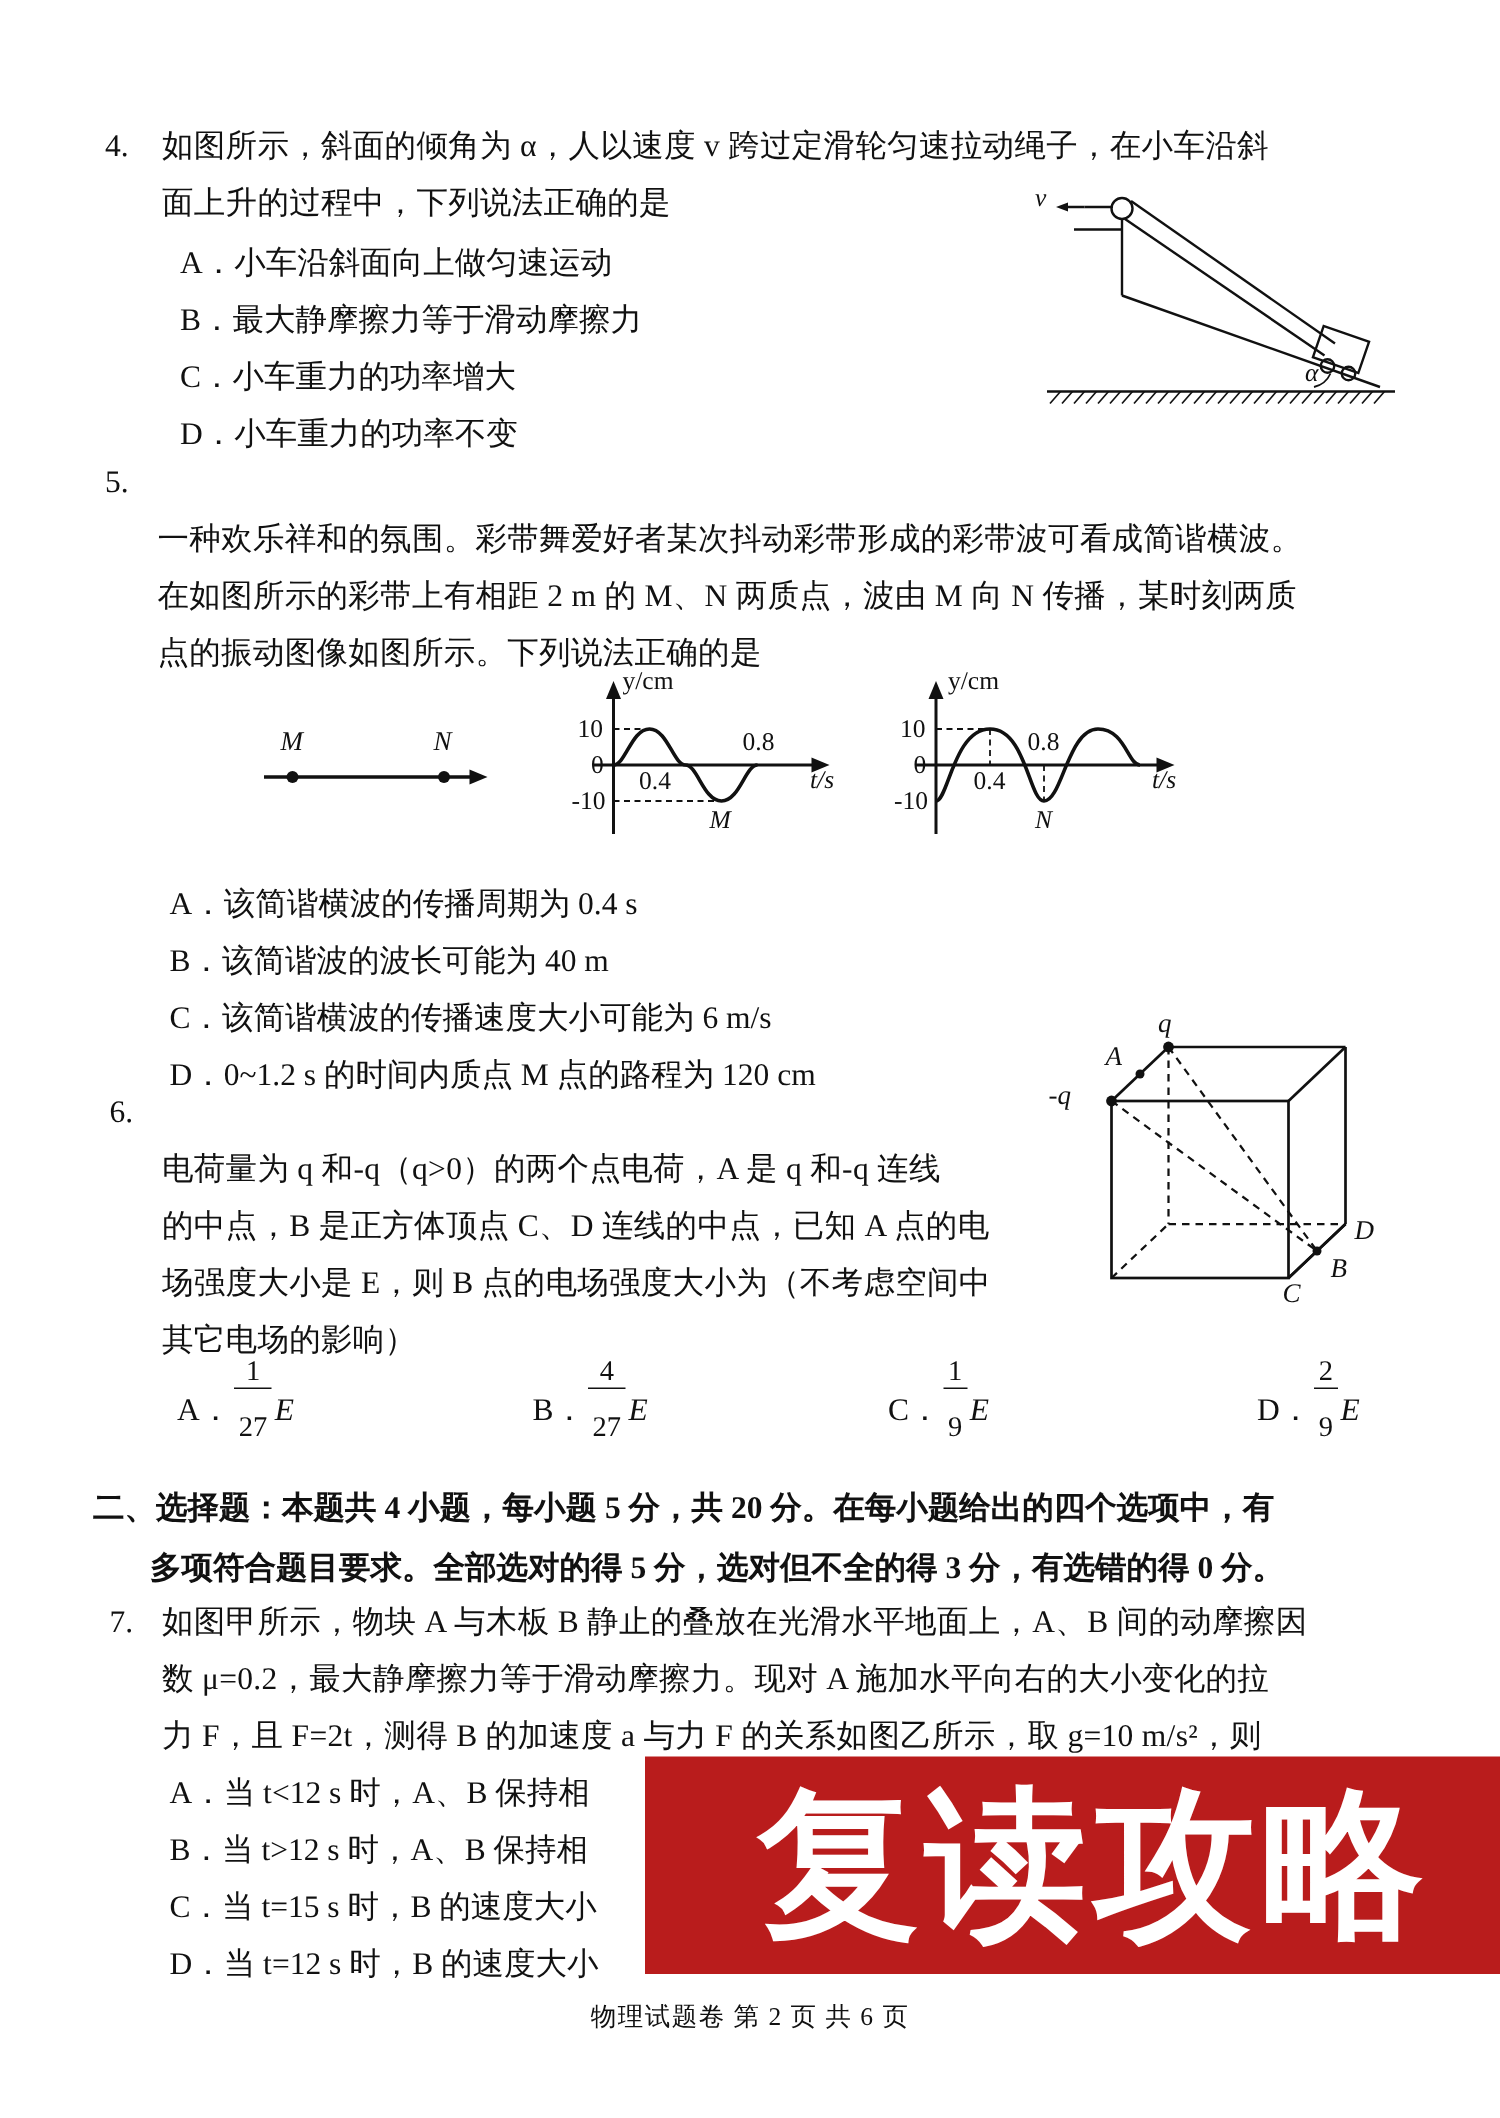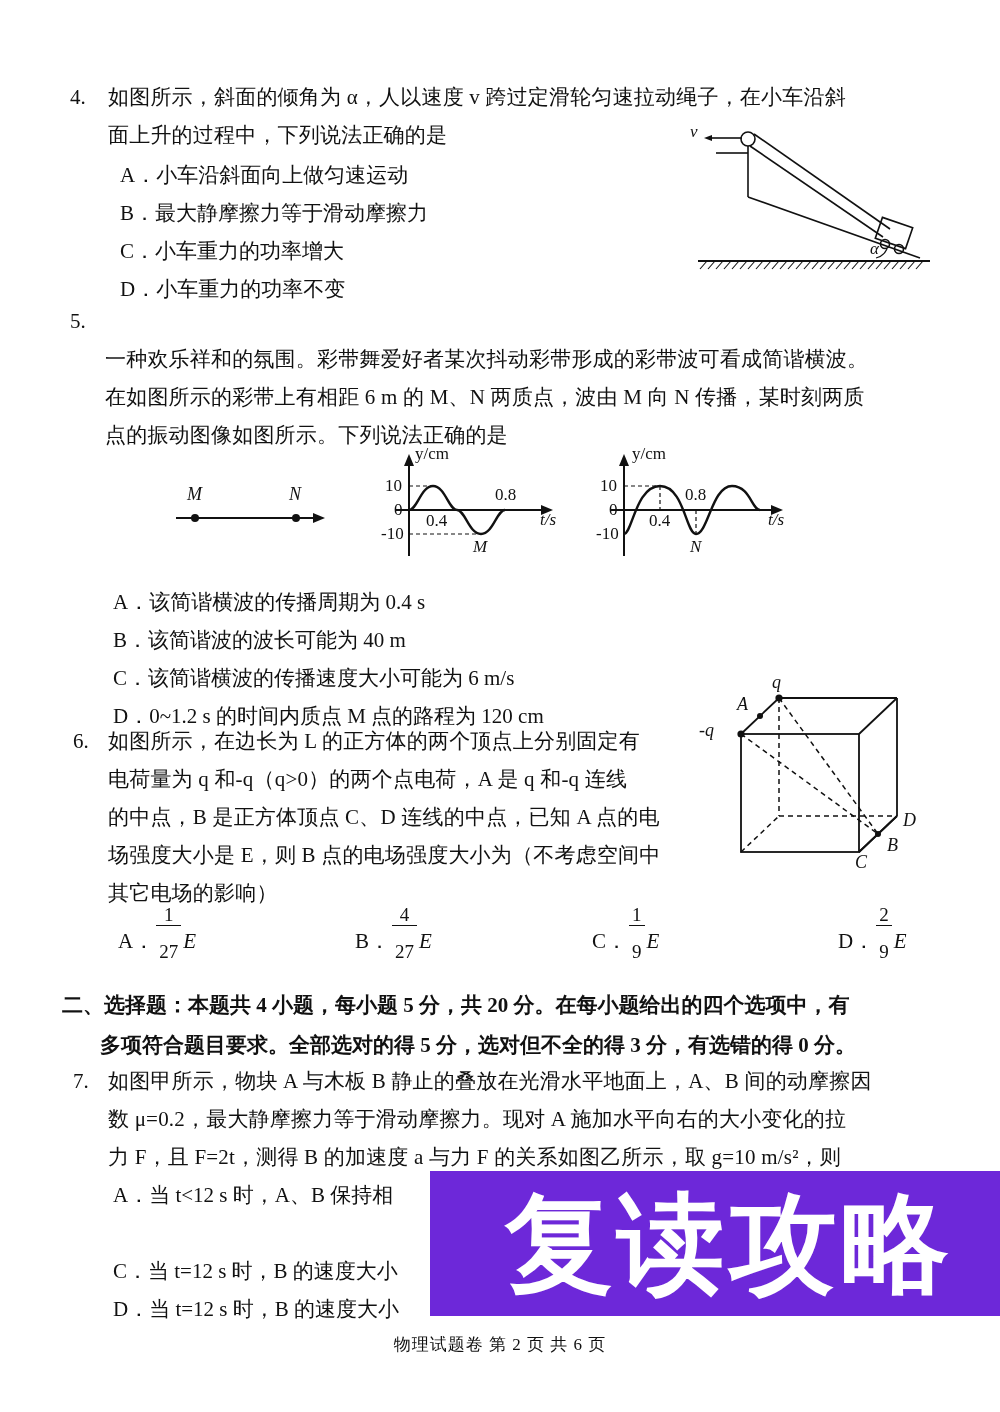--- a/index.html
+++ b/index.html
@@ -60,21 +60,21 @@
     letter-spacing: 1px;
   }
 
   
   .watermark {
     position: absolute;
     left: 430px;
     top: 1171px;
     width: 570px;
     height: 145px;
-    background: #6d28d9;
+    background: #b91c1c;
     display: flex;
     align-items: center;
     justify-content: center;
     overflow: hidden;
   }
   .watermark span {
     color: #ffffff;
     font-family: "DejaVu Sans", "Liberation Sans", sans-serif;
     font-weight: bold;
     font-size: 108px;
@@ -169,21 +169,21 @@
       </g>
 
       <path d="M 196 133 A 16 16 0 0 0 207 124" fill="none" stroke="#111" stroke-width="1.2"></path>
     </svg>
     <div style="position:absolute; left:10px; top:-3px; font-size:17px; font-style:italic;">v</div>
     <div style="position:absolute; left:190px; top:114px; font-size:17px; font-style:italic;">α</div>
   </div>
 
   <div class="qnum" style="left:70px; top:302px;">5.</div>
   <div class="q" style="left:105px; top:340px;">一种欢乐祥和的氛围。彩带舞爱好者某次抖动彩带形成的彩带波可看成简谐横波。</div>
-  <div class="q" style="left:105px; top:378px;">在如图所示的彩带上有相距 6 m 的 M、N 两质点，波由 M 向 N 传播，某时刻两质</div>
+  <div class="q" style="left:105px; top:378px;">在如图所示的彩带上有相距 2 m 的 M、N 两质点，波由 M 向 N 传播，某时刻两质</div>
   <div class="q" style="left:105px; top:416px;">点的振动图像如图所示。下列说法正确的是</div>
 
   <div class="fig" style="left:170px; top:490px;">
     <svg width="160" height="40" viewBox="0 0 160 40">
       <line x1="6" y1="28" x2="148" y2="28" stroke="#111" stroke-width="2.2"></line>
       <polygon points="155,28 143,23 143,33" fill="#111"></polygon>
       <circle cx="25" cy="28" r="4" fill="#111"></circle>
       <circle cx="126" cy="28" r="4" fill="#111"></circle>
     </svg>
     <div style="position:absolute; left:17px; top:-6px; font-size:18px; font-style:italic;">M</div>
@@ -236,21 +236,20 @@
     <div style="position:absolute; left:85px; top:37px; font-size:17px;">0.8</div>
     <div style="position:absolute; left:90px; top:89px; font-size:17px; font-style:italic;">N</div>
   </div>
 
   <div class="opt" style="left:113px; top:583px;">A．该简谐横波的传播周期为 0.4 s</div>
   <div class="opt" style="left:113px; top:621px;">B．该简谐波的波长可能为 40 m</div>
   <div class="opt" style="left:113px; top:659px;">C．该简谐横波的传播速度大小可能为 6 m/s</div>
   <div class="opt" style="left:113px; top:697px;">D．0~1.2 s 的时间内质点 M 点的路程为 120 cm</div>
 
   <div class="qnum" style="left:73px; top:722px;">6.</div>
-  <div class="q" style="left:108px; top:722px;">如图所示，在边长为 L 的正方体的两个顶点上分别固定有</div>
   <div class="q" style="left:108px; top:760px;">电荷量为 q 和-q（q&gt;0）的两个点电荷，A 是 q 和-q 连线</div>
   <div class="q" style="left:108px; top:836px;">场强度大小是 E，则 B 点的电场强度大小为（不考虑空间中</div>
   <div class="q" style="left:108px; top:798px;">的中点，B 是正方体顶点 C、D 连线的中点，已知 A 点的电</div>
   <div class="q" style="left:108px; top:874px;">其它电场的影响）</div>
 
   <div class="fig" style="left:715px; top:672px;">
     <svg width="220" height="215" viewBox="0 0 220 215">
 
       <rect x="26" y="62" width="118" height="118" fill="none" stroke="#111" stroke-width="1.8"></rect>
 
@@ -298,21 +297,22 @@
 
   <div class="sec" style="left:62px; top:985px;">二、选择题：本题共 4 小题，每小题 5 分，共 20 分。在每小题给出的四个选项中，有</div>
   <div class="sec" style="left:100px; top:1025px;">多项符合题目要求。全部选对的得 5 分，选对但不全的得 3 分，有选错的得 0 分。</div>
 
   <div class="qnum" style="left:73px; top:1062px;">7.</div>
   <div class="q" style="left:108px; top:1062px;">如图甲所示，物块 A 与木板 B 静止的叠放在光滑水平地面上，A、B 间的动摩擦因</div>
   <div class="q" style="left:108px; top:1100px;">数 μ=0.2，最大静摩擦力等于滑动摩擦力。现对 A 施加水平向右的大小变化的拉</div>
   <div class="q" style="left:108px; top:1138px;">力 F，且 F=2t，测得 B 的加速度 a 与力 F 的关系如图乙所示，取 g=10 m/s²，则</div>
 
   <div class="opt" style="left:113px; top:1176px;">A．当 t&lt;12 s 时，A、B 保持相</div>
-  <div class="opt" style="left:113px; top:1252px;">C．当 t=12 s 时，B 的速度大小</div>
+  <div class="opt" style="left:113px; top:1214px;">B．当 t&gt;12 s 时，A、B 保持相</div>
+  <div class="opt" style="left:113px; top:1252px;">C．当 t=15 s 时，B 的速度大小</div>
   <div class="opt" style="left:113px; top:1290px;">D．当 t=12 s 时，B 的速度大小</div>
 
   <div class="watermark">
     <span>复读攻略</span>
   </div>
 
   <div class="footer" style="top:1333px;">物理试题卷 第 2 页 共 6 页</div>
 
 </div>
 

